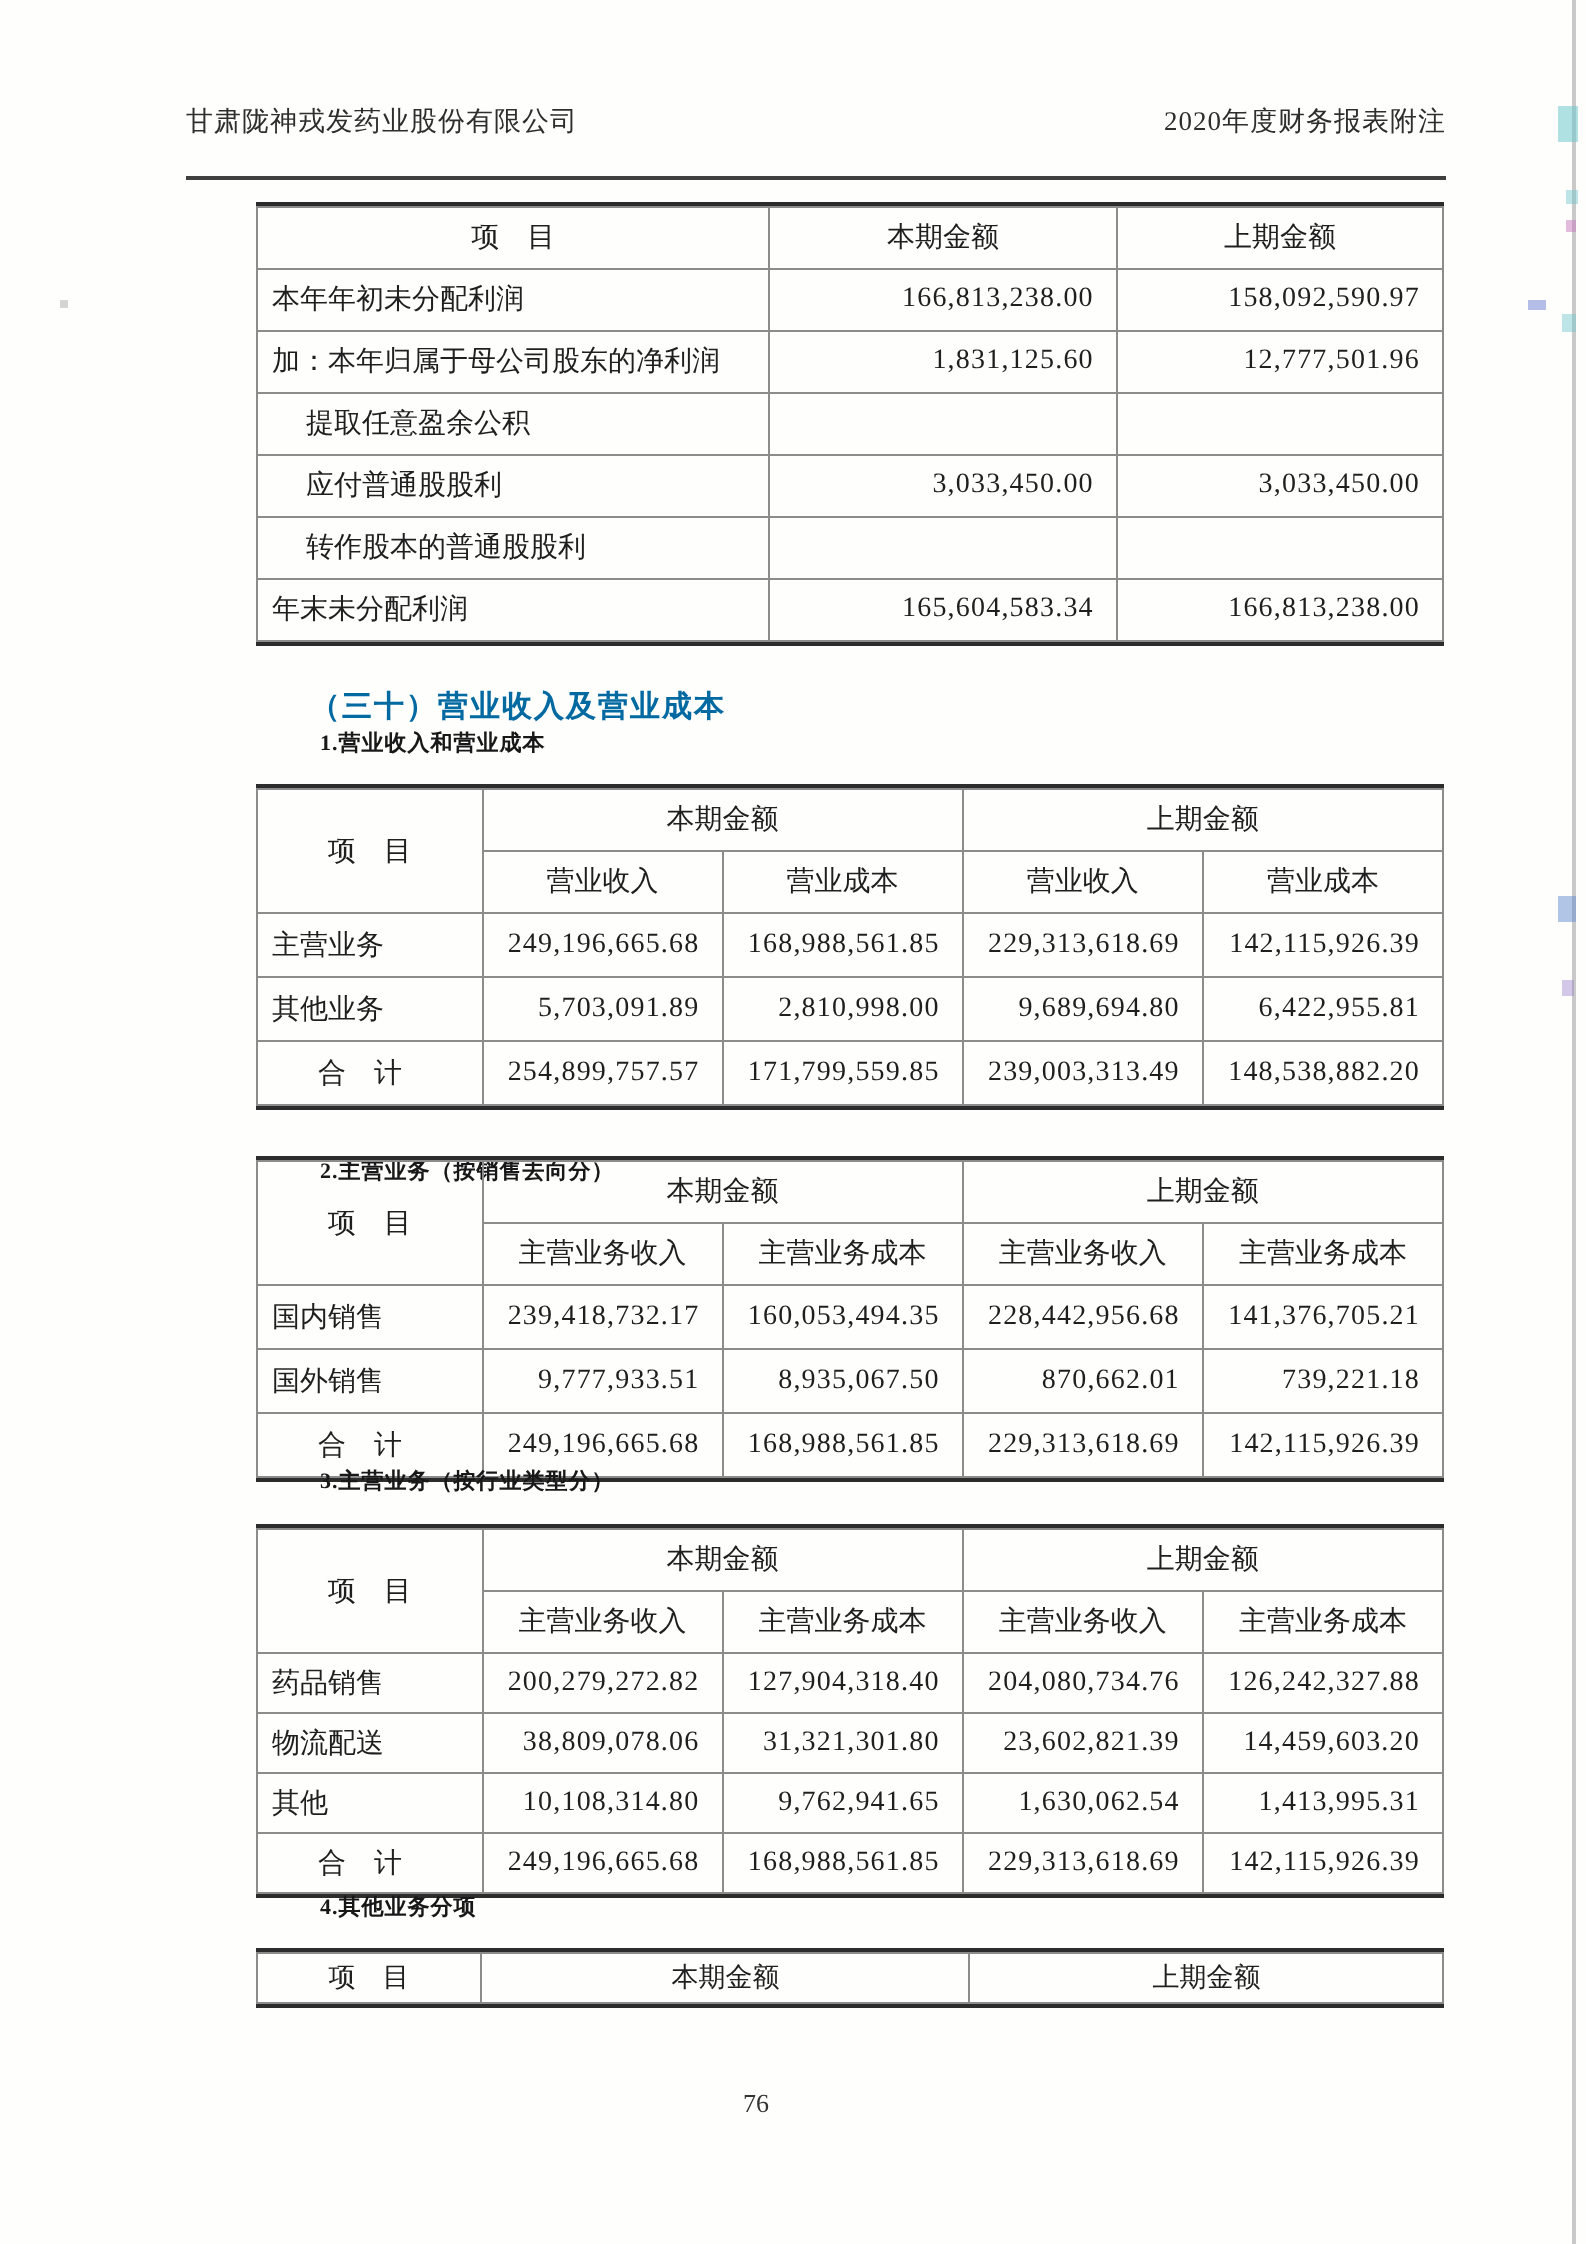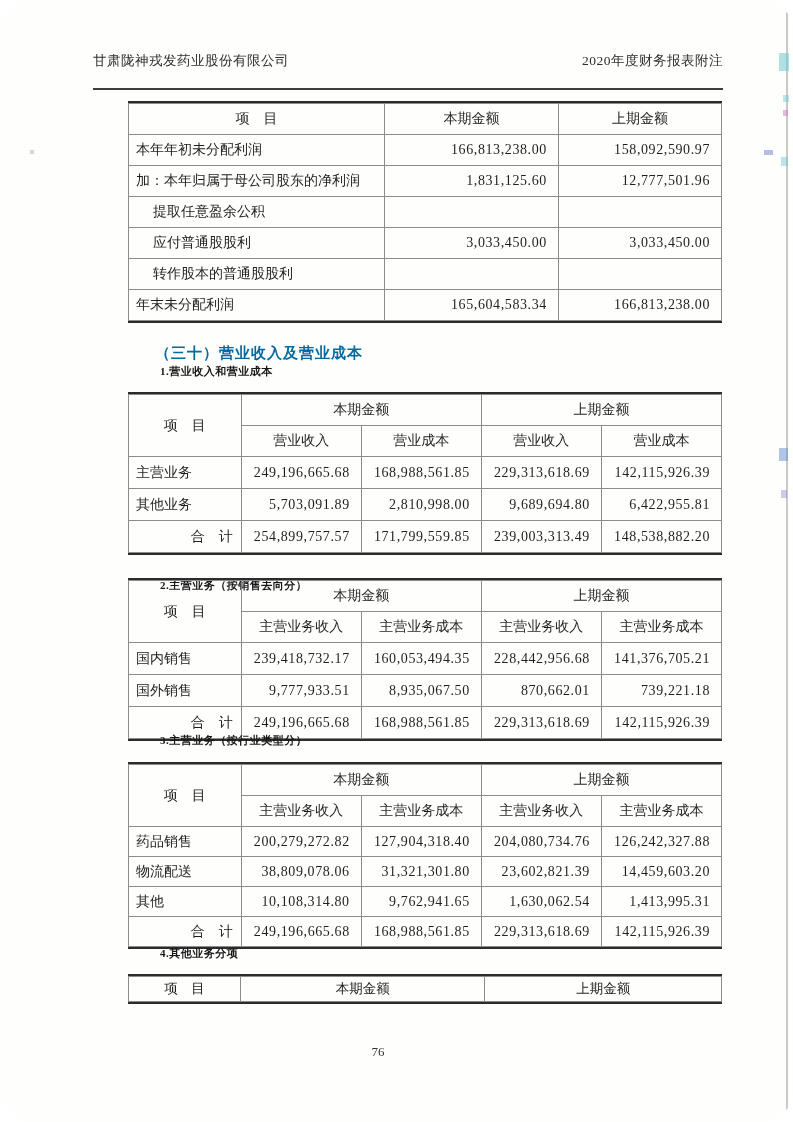--- a/index.html
+++ b/index.html
@@ -1,20 +1,19 @@
 <!DOCTYPE html>
 <html><head>
 <meta charset="utf-8">
 <style>
   html,body { margin:0; padding:0; background:#ffffff; }
   .page {
     position:relative; width:793px; height:1122px; background:#fefefd;
     font-family:"Liberation Serif","DejaVu Serif",serif; color:#1c1c1c;
     overflow:hidden;
-    border-radius:31px;
   }
   .page-header {
     position:absolute; left:93px; top:52px; width:630px;
     display:flex; justify-content:space-between;
     font-size:13.5px; color:#2e2e2e; letter-spacing:0.5px;
   }
   .header-rule {
     position:absolute; left:93px; top:88px; width:630px; height:0;
     border-top:2px solid #3f3f3f;
   }
@@ -24,21 +23,21 @@
   }
   table { width:100%; border-collapse:collapse; table-layout:fixed; }
   th, td {
     border:1px solid #8c8c8c; font-weight:normal; font-size:14px;
     padding:0 8px; height:30px; overflow:hidden; white-space:nowrap;
     color:#1f1f1f;
   }
   th { text-align:center;margin-left:20px; }
   td.item { text-align:left; padding-left:7px; }
   td.item.indent { padding-left:24px; }
-  td.item.center { text-align:right;padding-left:30px; }
+  td.item.center { text-align:left;padding-left:30px; }
   td.num { text-align:right; padding-right:11px; letter-spacing:0.6px; }
   #t1-wrap td, #t2-wrap td { height:31px; }
   #t3-wrap td { height:29px;margin-top:37px; }
   #t4-wrap th { height:24px; font-size:13.5px; }
   .sec-heading {
     position:absolute; left:155px; font-size:15px; font-weight:bold;
     letter-spacing:1px; color:#0369a1;
   }
   .sub-title {
     position:absolute; left:160px; font-size:11px; font-weight:bold;

